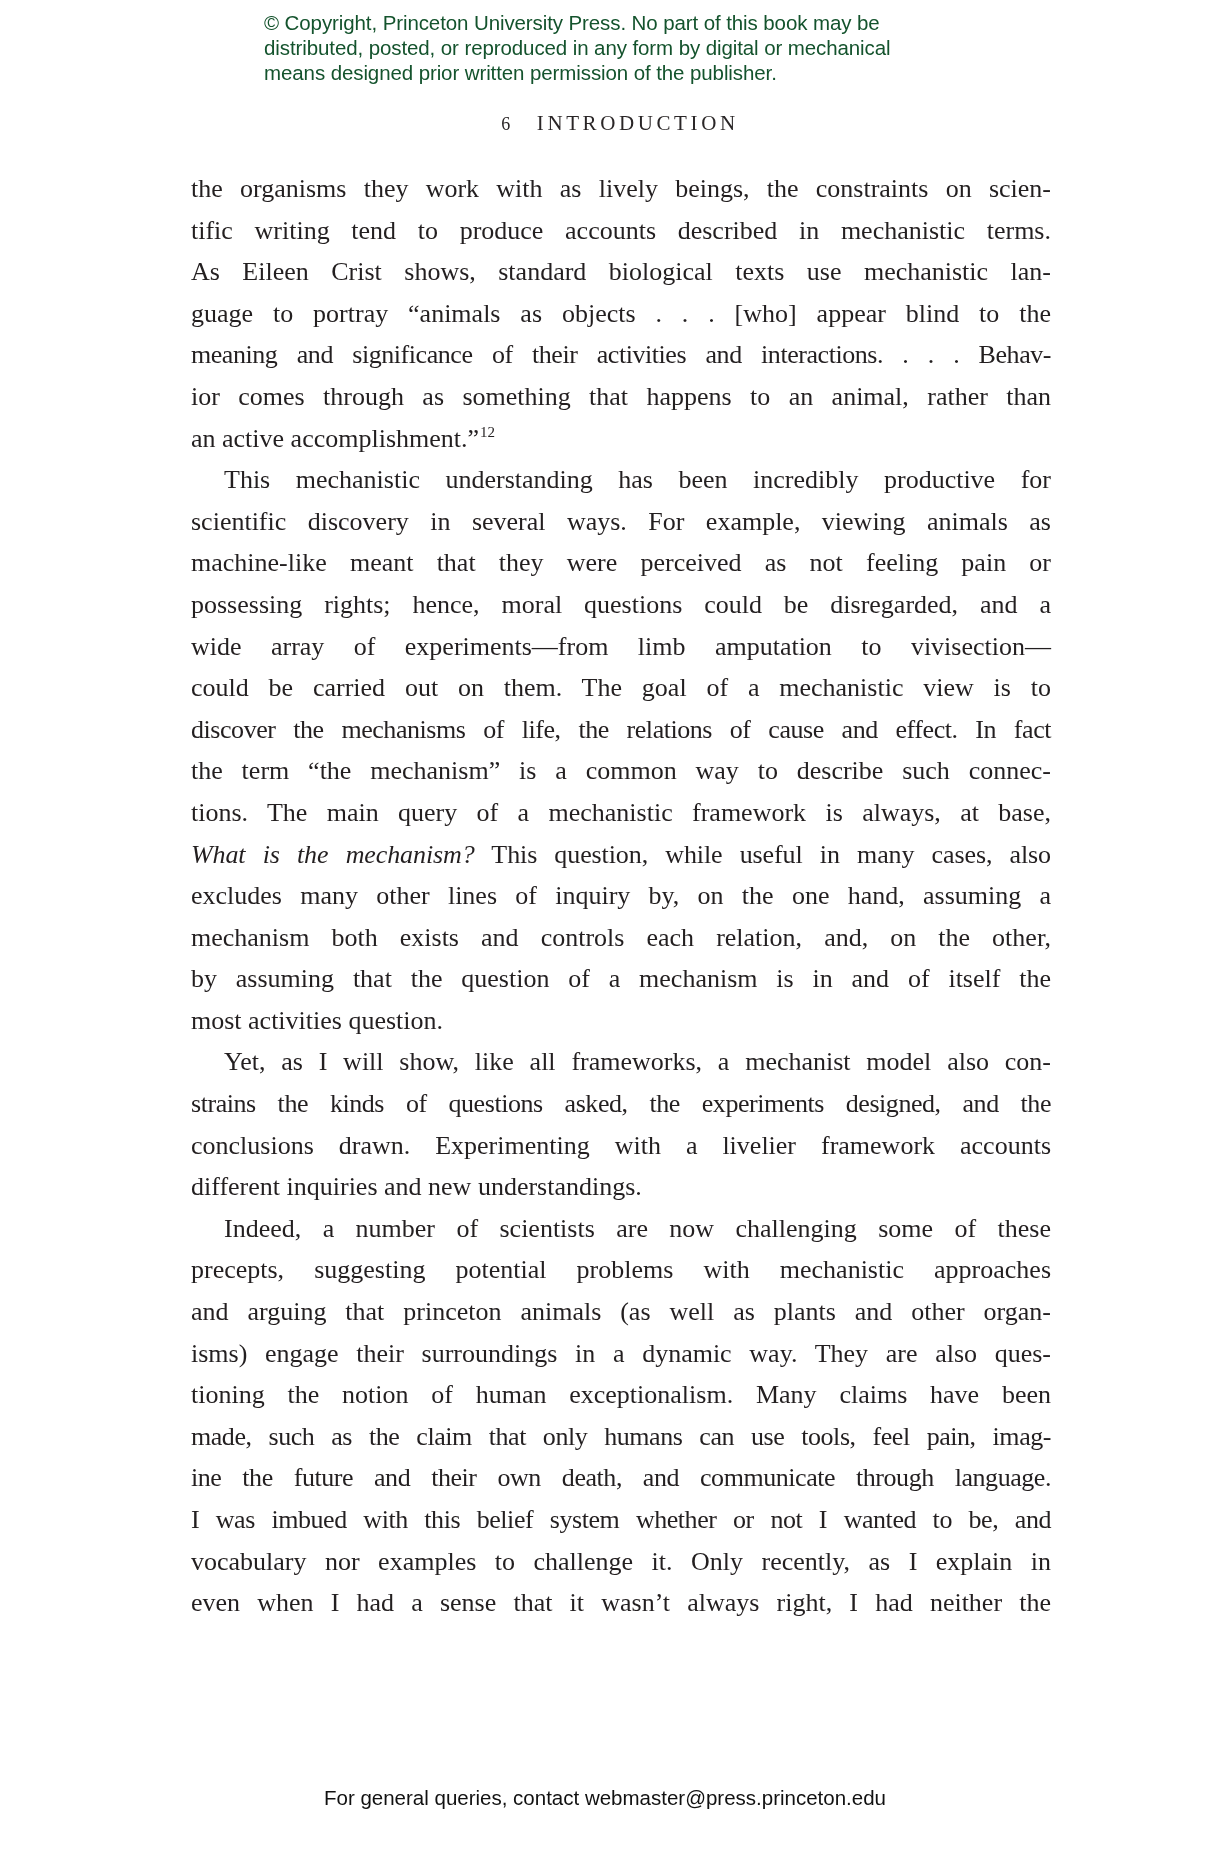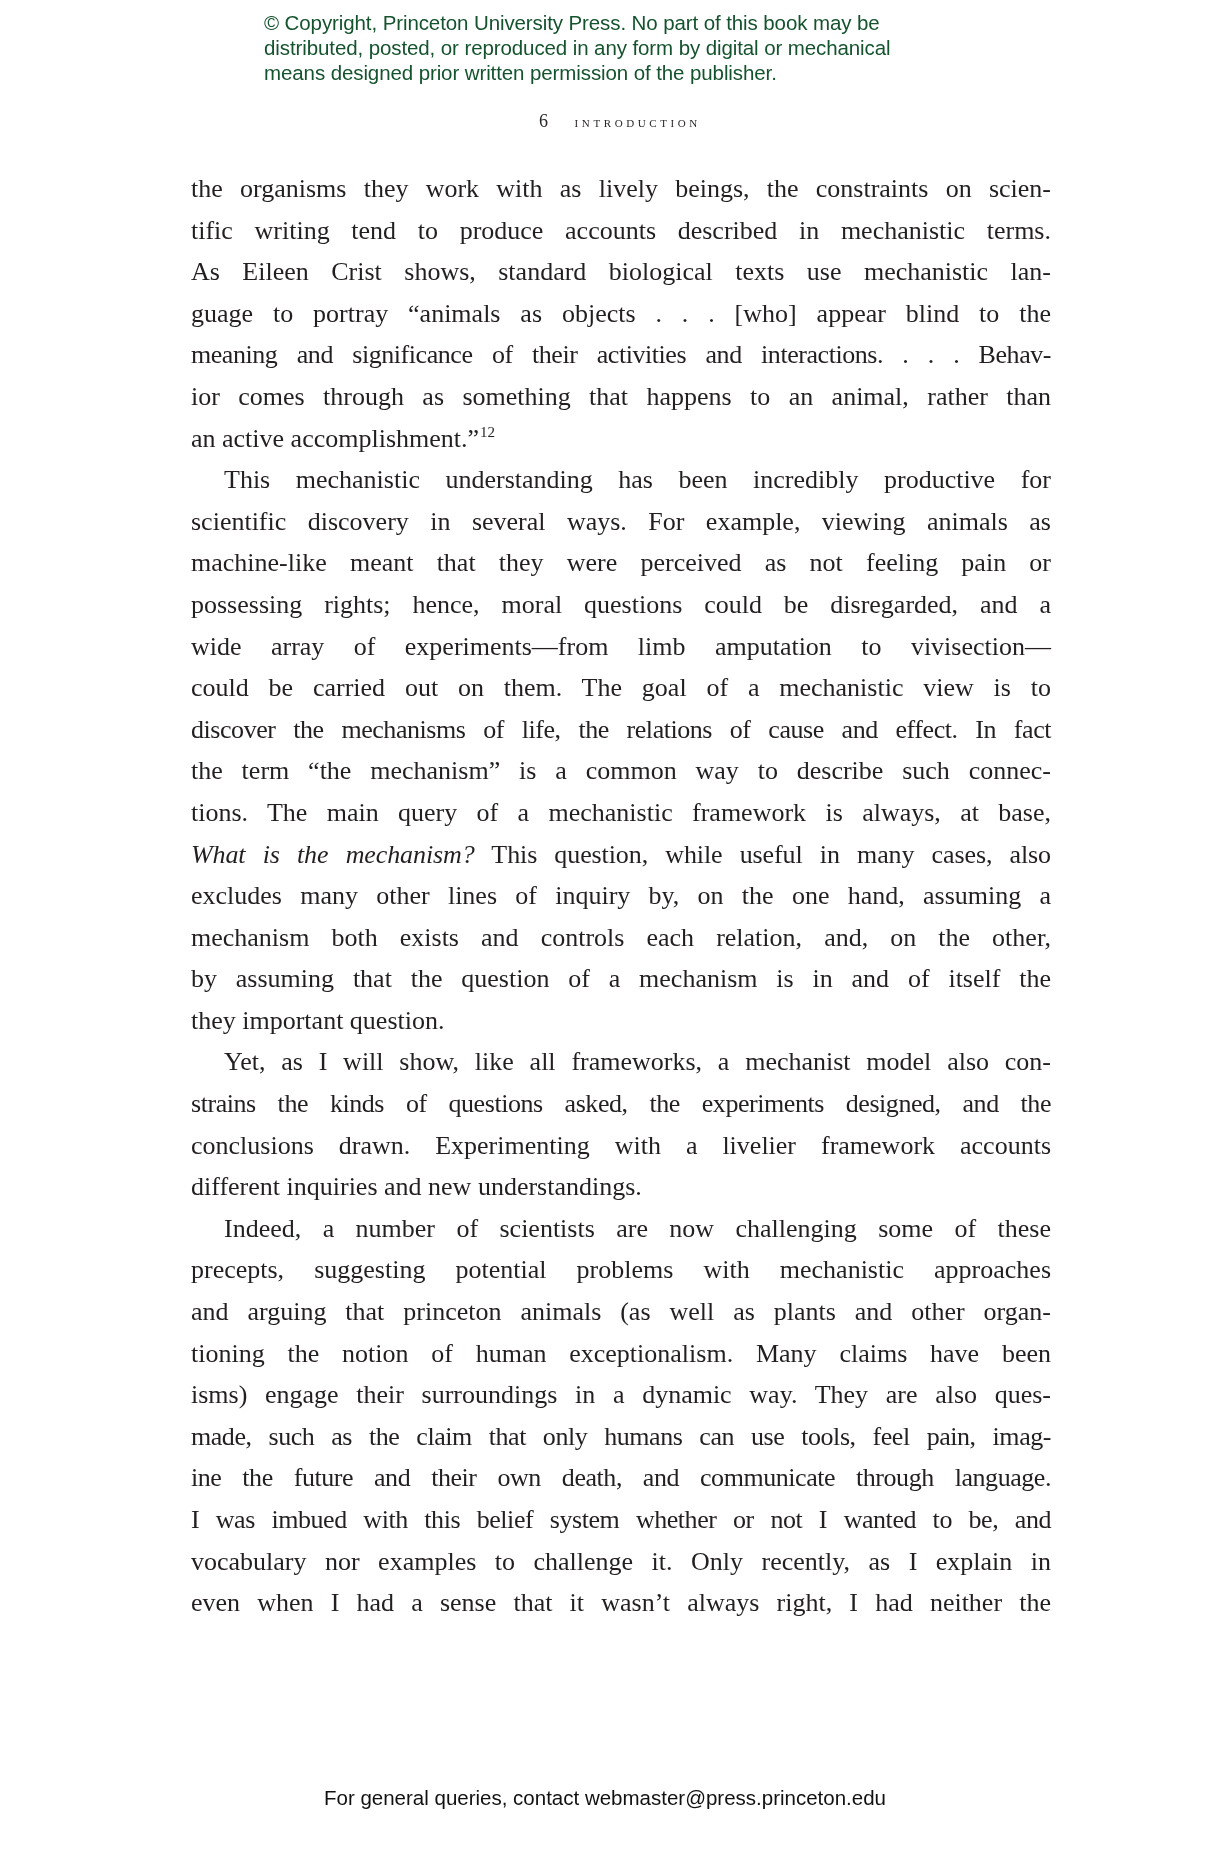--- a/index.html
+++ b/index.html
@@ -38,21 +38,21 @@
     font-size: 18px;
     color: #2a2627;
     padding-left: 15px;
     box-sizing: border-box;
   }
   .running-head .page-num {
     margin-right: 22px;
   }
   .running-head .section-title {
     letter-spacing: 3.6px;
-    font-size: 11px;
+    font-size: 21px;
   }
   .body-text {
     position: absolute;
     left: 191px;
     top: 168px;
     width: 860px;
     font-family: "Liberation Serif", serif;
     font-size: 26px;
     color: #231f20;
   }
@@ -132,36 +132,36 @@
     <span class="line" style="white-space: nowrap;">possessing rights; hence, moral questions could be disregarded, and a</span>
     <span class="line" style="white-space: nowrap;">wide array of experiments—from limb amputation to vivisection—</span>
     <span class="line" style="white-space: nowrap;">could be carried out on them. The goal of a mechanistic view is to</span>
     <span class="line" style="white-space: nowrap;"><span class="tight">discover the mechanisms of life, the relations of cause and effect. In fact</span></span>
     <span class="line" style="white-space: nowrap;">the term “the mechanism” is a common way to describe such connec-</span>
     <span class="line" style="white-space: nowrap;">tions. The main query of a mechanistic framework is always, at base,</span>
     <span class="line" style="white-space: nowrap; letter-spacing: -0.1px;"><em>What is the mechanism?</em> <span>This question, while useful in many cases, also</span></span>
     <span class="line" style="white-space: nowrap;">excludes many other lines of inquiry by, on the one hand, assuming a</span>
     <span class="line" style="white-space: nowrap;">mechanism both exists and controls each relation, and, on the other,</span>
     <span class="line" style="white-space: nowrap;">by assuming that the question of a mechanism is in and of itself the</span>
-    <span class="line last" style="white-space: nowrap;">they important question.</span>
+    <span class="line last" style="white-space: nowrap;">most activities question.</span>
   </div>
 
   <div class="para">
     <span class="line indent" style="white-space: nowrap;">Yet, as I will show, like all frameworks, a mechanist model also con-</span>
     <span class="line" style="white-space: nowrap;"><span class="tight">strains the kinds of questions asked, the experiments designed, and the</span></span>
     <span class="line" style="white-space: nowrap;">conclusions drawn. Experimenting with a livelier framework accounts</span>
     <span class="line last" style="white-space: nowrap;">different inquiries and new understandings.</span>
   </div>
 
   <div class="para">
     <span class="line indent" style="white-space: nowrap;">Indeed, a number of scientists are now challenging some of these</span>
     <span class="line" style="white-space: nowrap;">precepts, suggesting potential problems with mechanistic approaches</span>
     <span class="line" style="white-space: nowrap;">and arguing that princeton animals (as well as plants and other organ-</span>
+    <span class="line" style="white-space: nowrap;">isms) engage their surroundings in a dynamic way. They are also ques-</span>
     <span class="line" style="white-space: nowrap;">tioning the notion of human exceptionalism. Many claims have been</span>
-    <span class="line" style="white-space: nowrap;">isms) engage their surroundings in a dynamic way. They are also ques-</span>
     <span class="line" style="white-space: nowrap;"><span class="tight">made, such as the claim that only humans can use tools, feel pain, imag-</span></span>
     <span class="line" style="white-space: nowrap;"><span class="tight">ine the future and their own death, and communicate through language.</span></span>
     <span class="line" style="white-space: nowrap;"><span class="tight">I was imbued with this belief system whether or not I wanted to be, and</span></span>
     <span class="line" style="white-space: nowrap;">vocabulary nor examples to challenge it. Only recently, as I explain in</span>
     <span class="line" style="white-space: nowrap;">even when I had a sense that it wasn’t always right, I had neither the</span>
   </div>
 
 </div>
 
 <div class="footer">For general queries, contact webmaster@press.princeton.edu</div>

